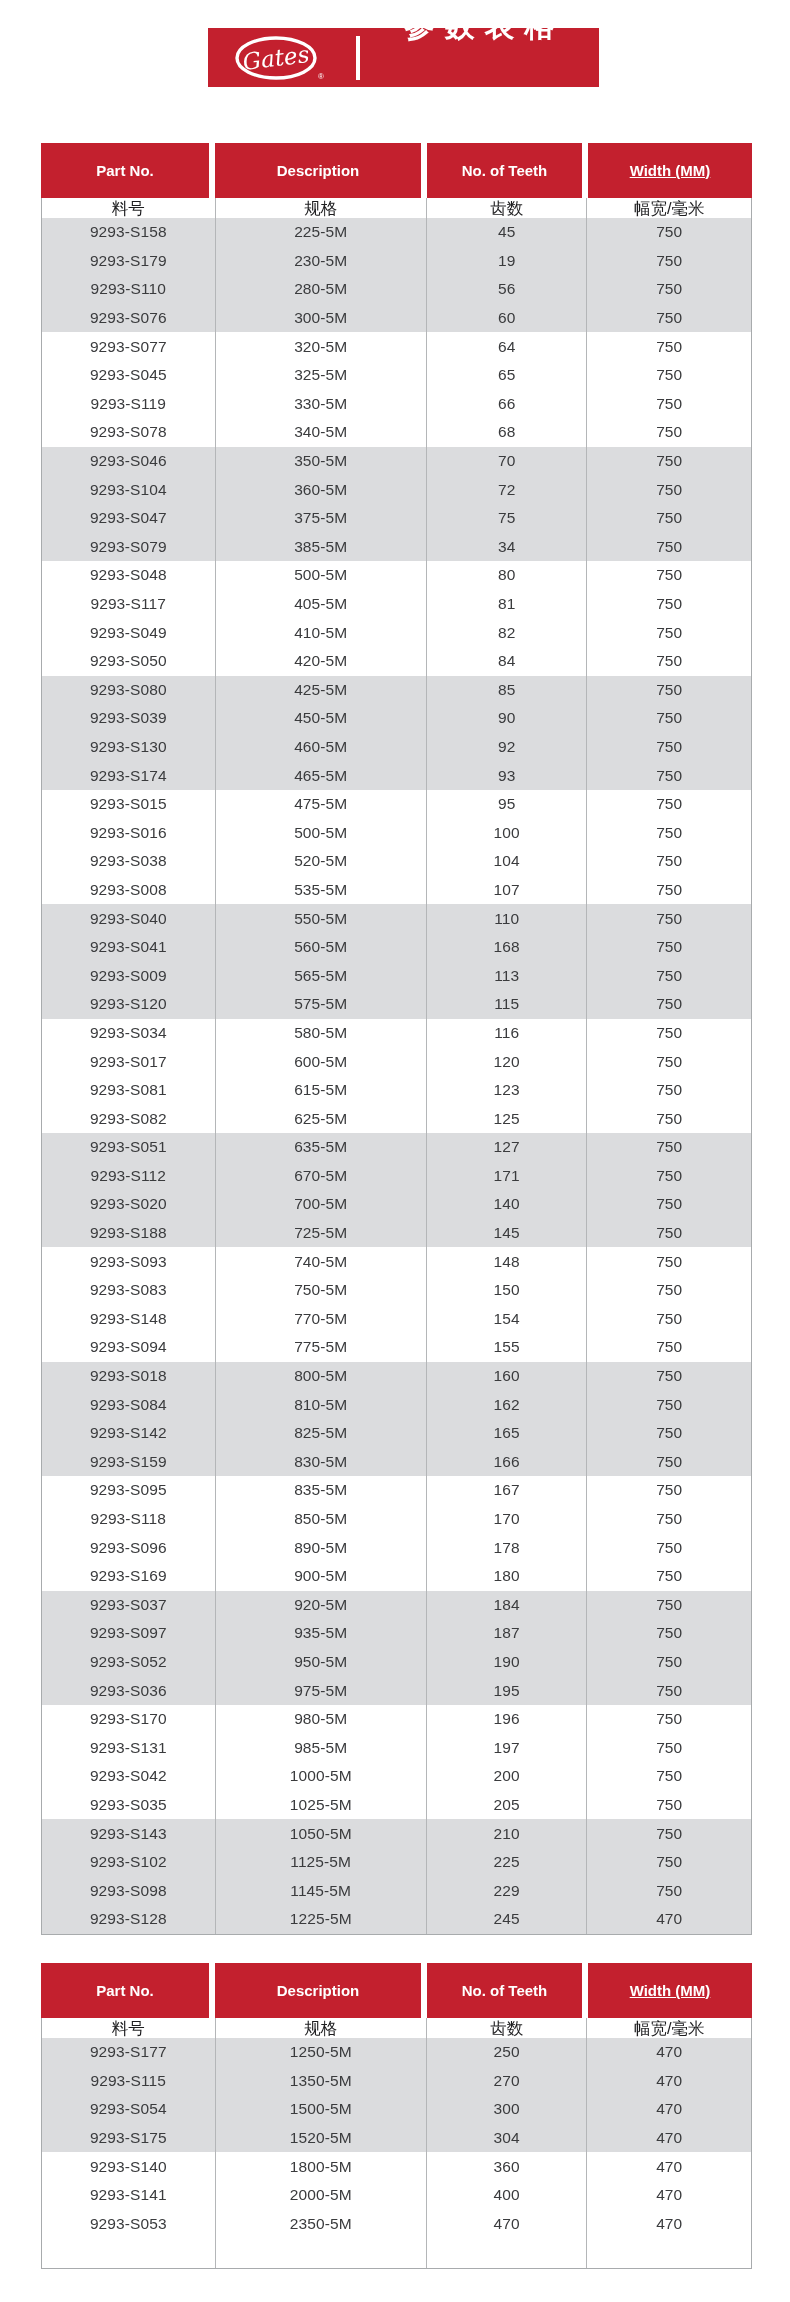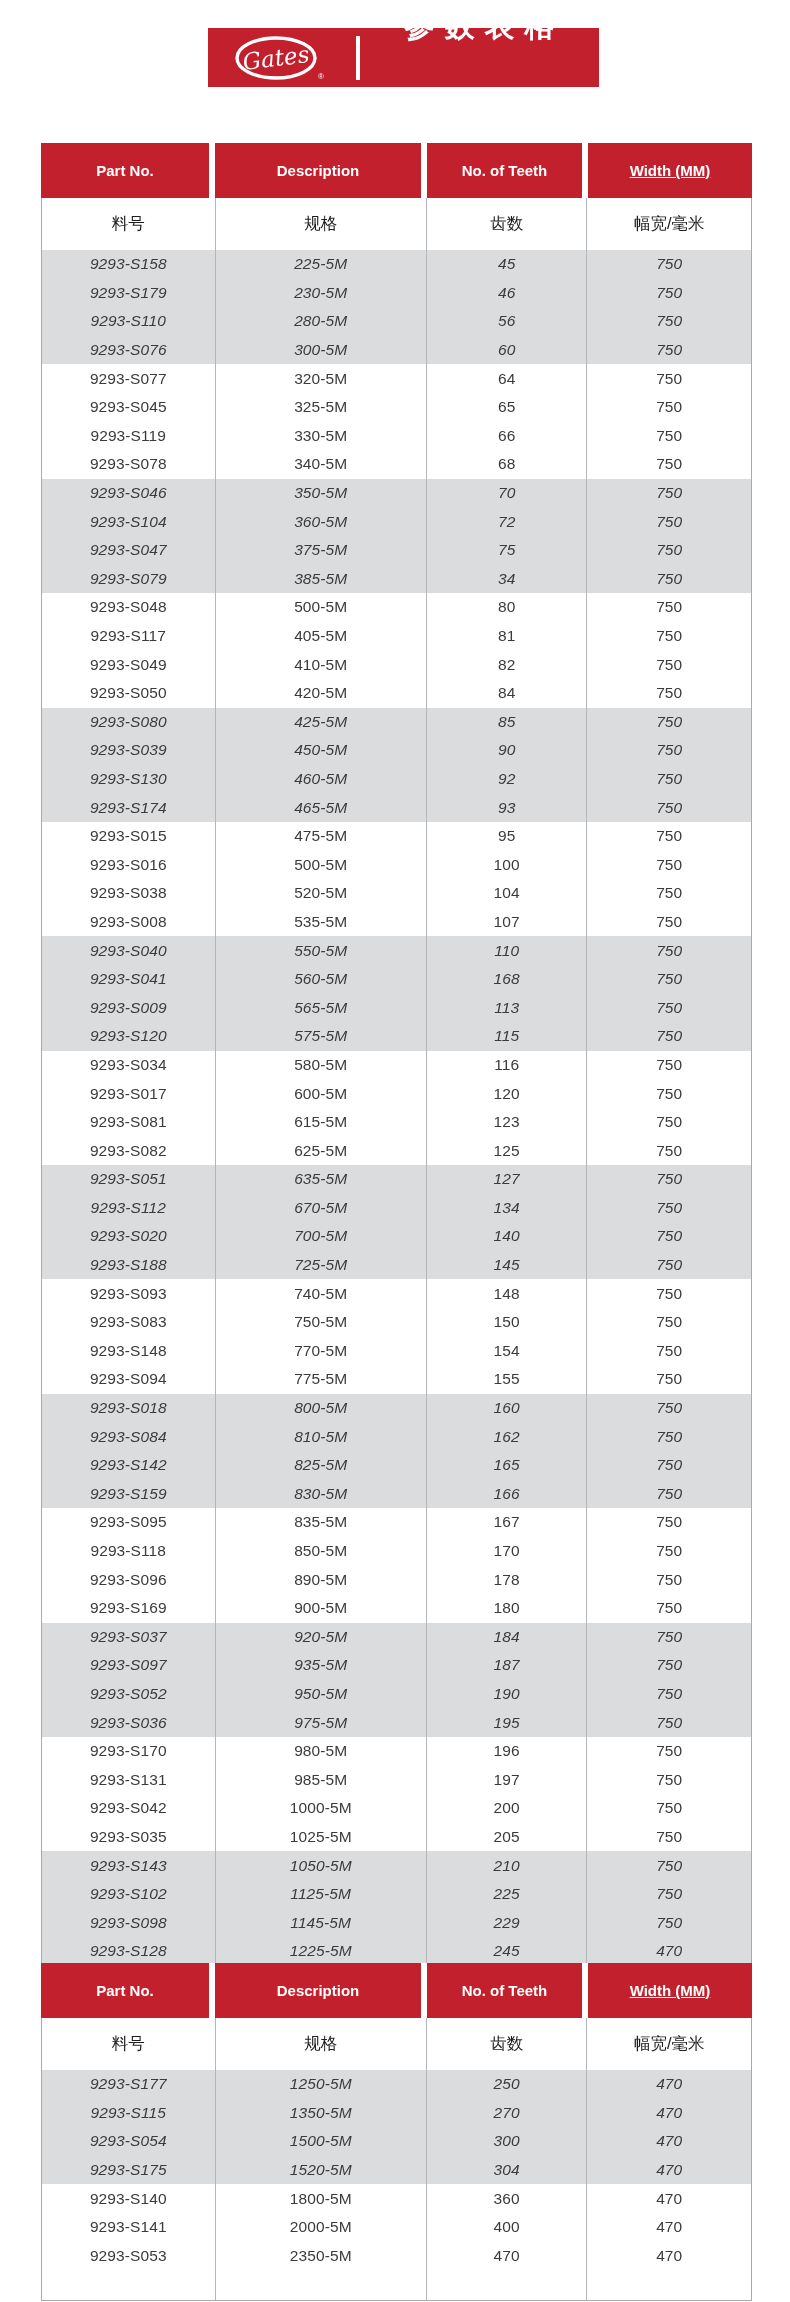--- a/index.html
+++ b/index.html
@@ -53,30 +53,30 @@
     border-right: 6px solid #fff;
   }
   .hdr-cell:last-child { border-right: none; text-decoration: underline; }
 
   .tbody {
     border: 1px solid #a8abad; border-top: none;
   }
   .sub-row, .row {
     display: grid; grid-template-columns: 174fr 212fr 161fr 164fr;
   }
-  .sub-row { height: 52px; background: #fff; }
+  .sub-row { height: 20px; background: #fff; }
   .sub-cell {
     font-size: 16.5px; color: #1d1d1f;
     display: flex; align-items: center; justify-content: center;
     border-right: 1px solid #b4b6b8;
   }
   .sub-cell:last-child { border-right: none; }
 
   .row { height: 28.6px; background: #fff; }
-  .row.gray { background: var(--gray, #DBDCDE); font-style: italic; }
+  .row.gray { background: var(--gray, #DBDCDE); }
   .cell {
     font-size: 15.5px; color: #3a3b3d;
     display: flex; align-items: center; justify-content: center;
     border-right: 1px solid #b4b6b8;
     letter-spacing: 0.1px;
   }
   .cell:last-child { border-right: none; }
   .row.filler { height: 30px; background: #fff; }
 </style>
 </head>
@@ -114,21 +114,21 @@
     <div class="rows">
         <div class="row gray">
           <div class="cell">9293-S158</div>
           <div class="cell">225-5M</div>
           <div class="cell">45</div>
           <div class="cell">750</div>
         </div>
         <div class="row gray">
           <div class="cell">9293-S179</div>
           <div class="cell">230-5M</div>
-          <div class="cell">46</div>
+          <div class="cell">19</div>
           <div class="cell">750</div>
         </div>
         <div class="row gray">
           <div class="cell">9293-S110</div>
           <div class="cell">280-5M</div>
           <div class="cell">56</div>
           <div class="cell">750</div>
         </div>
         <div class="row gray">
           <div class="cell">9293-S076</div>
@@ -306,21 +306,21 @@
         </div>
         <div class="row gray">
           <div class="cell">9293-S051</div>
           <div class="cell">635-5M</div>
           <div class="cell">127</div>
           <div class="cell">750</div>
         </div>
         <div class="row gray">
           <div class="cell">9293-S112</div>
           <div class="cell">670-5M</div>
-          <div class="cell">134</div>
+          <div class="cell">171</div>
           <div class="cell">750</div>
         </div>
         <div class="row gray">
           <div class="cell">9293-S020</div>
           <div class="cell">700-5M</div>
           <div class="cell">140</div>
           <div class="cell">750</div>
         </div>
         <div class="row gray">
           <div class="cell">9293-S188</div>

